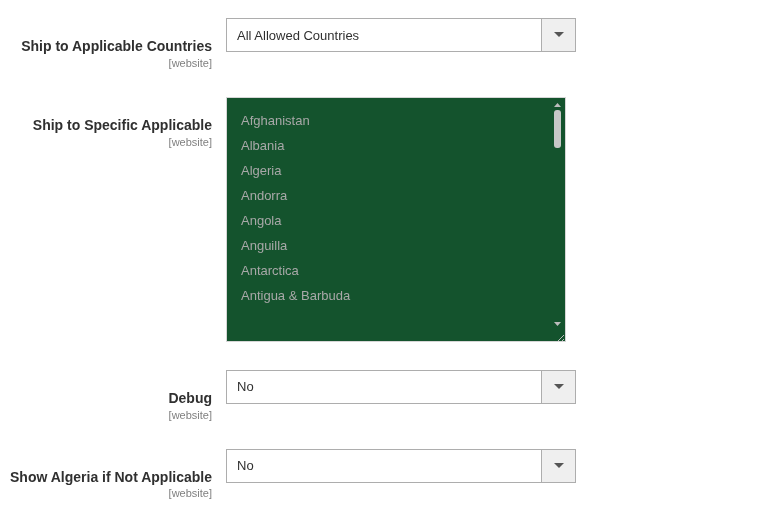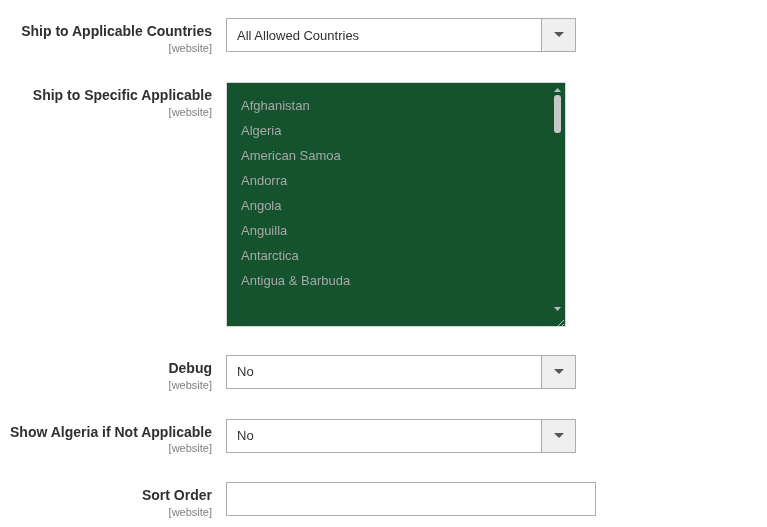--- a/index.html
+++ b/index.html
@@ -17,20 +17,21 @@
     align-items: flex-start;
     margin-bottom: 28px;
   }
   .row.tight { margin-bottom: 18px; }
   .label-col {
     width: 218px;
     flex: 0 0 218px;
     text-align: right;
     padding-right: 14px;
     padding-top: 5px;
+    margin-top: 15px;
   }
   .label-main {
     font-size: 14px;
     color: #303030;
     font-weight: 600;
     line-height: 1.2;
   }
   .label-scope {
     font-size: 11px;
     color: #808080;
@@ -167,22 +168,22 @@
 
 <div class="row">
   <div class="label-col">
     <div class="label-main">Ship to Specific Applicable</div>
     <div class="label-scope">[website]</div>
   </div>
   <div class="field-col">
     <div class="multiselect">
       <div class="multiselect-list">
         <div class="multiselect-item">Afghanistan</div>
+        <div class="multiselect-item">Albania</div>
         <div class="multiselect-item">Algeria</div>
-        <div class="multiselect-item">American Samoa</div>
         <div class="multiselect-item">Andorra</div>
         <div class="multiselect-item">Angola</div>
         <div class="multiselect-item">Anguilla</div>
         <div class="multiselect-item">Antarctica</div>
         <div class="multiselect-item">Antigua &amp; Barbuda</div>
       </div>
       <div class="ms-scrollbar">
         <div class="ms-scroll-arrow top">
           <svg width="7" height="4" viewBox="0 0 7 4">
               <path d="M3.5 0 L7 4 L0 4 Z" fill="#bdbdbd"></path>

